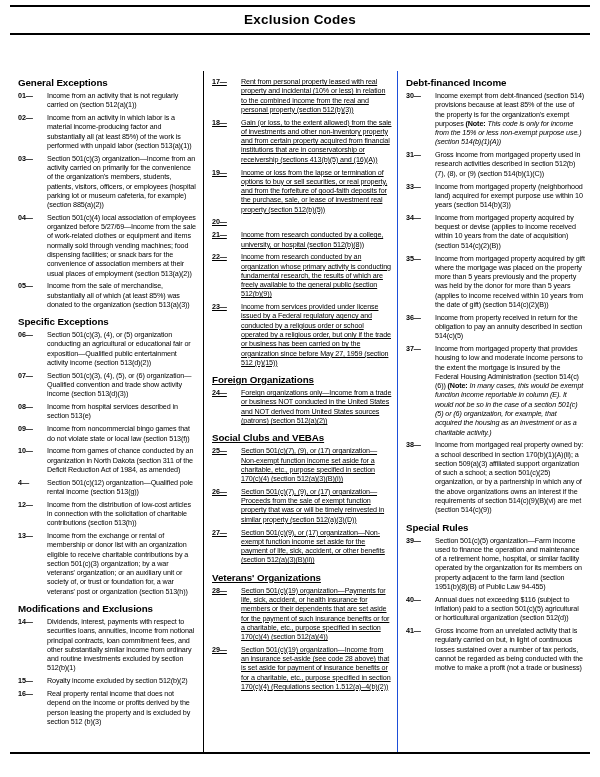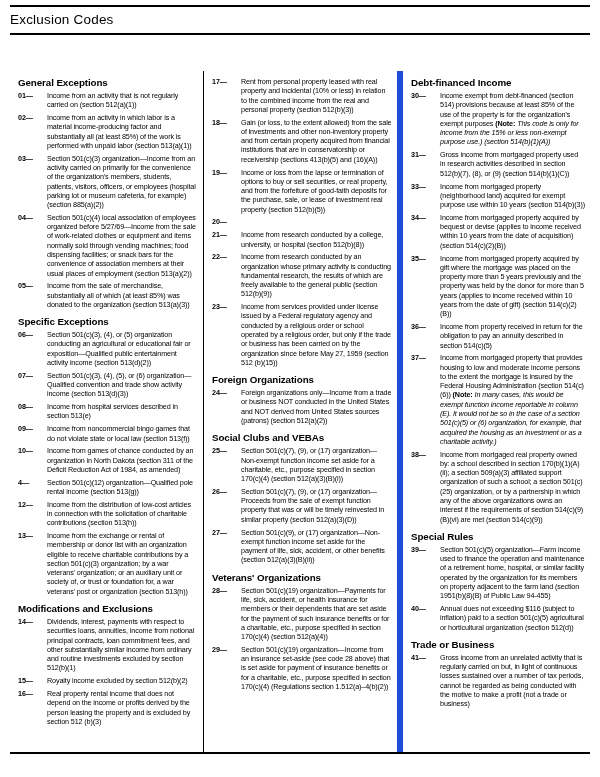--- a/index.html
+++ b/index.html
@@ -1,24 +1,24 @@
 <!DOCTYPE html>
 <html><head>
 <meta charset="utf-8">
 <style>
   html,body{margin:0;padding:0;background:#fff;color:#000;}
   body{width:600px;height:777px;overflow:hidden;font-family:"Liberation Sans",sans-serif;}
   .page{padding:5px 10px 0;}
   .top-rule{border-top:2px solid #000;}
-  .title{font-weight:normal;font-size:13.5px;padding:5px 0 6px;letter-spacing:0.2px;}
+  .title{text-align:center;font-weight:bold;font-size:13.5px;padding:5px 0 6px;letter-spacing:0.2px;}
   .content{display:flex;border-top:2px solid #000;border-bottom:2px solid #000;height:717px;overflow:hidden;}
   .col{box-sizing:border-box;padding:6px 5px 0 8px;margin-top:36px;}
   .col-1{width:193px;}
-  .col-2{width:194px;border-left:1px solid #000;}
-  .col-3{width:193px;border-left:6px solid #1d4ed8;}
+  .col-2{width:194px;border-left:1px solid #000;text-decoration:underline;}
+  .col-3{width:193px;border-left:1px solid #1d4ed8;}
   .heading{font-weight:bold;font-size:9.8px;margin:7px 0 3px;letter-spacing:-0.1px;}
   .col .heading:first-child{margin-top:0;}
   .item{display:flex;margin-bottom:3.5px;font-size:7.2px;line-height:1.29;letter-spacing:-0.12px;}
   .code{width:29px;flex:none;font-weight:bold;}
   .itext{flex:1;}
   .note-label{font-weight:bold;font-style:normal;}
   .note{font-style:italic;}
 </style>
 </head>
 <body>
@@ -188,20 +188,19 @@
         </div>
         <div class="heading">Special Rules</div>
         <div class="item">
           <span class="code">39—</span>
           <span class="itext"><span class="t">Section 501(c)(5) organization—Farm income used to finance the operation and maintenance of a retirement home, hospital, or similar facility operated by the organization for its members on property adjacent to the farm land (section 1951(b)(8)(B) of Public Law 94-455)</span></span>
         </div>
         <div class="item">
           <span class="code">40—</span>
           <span class="itext"><span class="t">Annual dues not exceeding $116 (subject to inflation) paid to a section 501(c)(5) agricultural or horticultural organization (section 512(d))</span></span>
         </div>
-        <div class="heading">Trade or Business</div>
         <div class="item">
           <span class="code">41—</span>
           <span class="itext"><span class="t">Gross income from an unrelated activity that is regularly carried on but, in light of continuous losses sustained over a number of tax periods, cannot be regarded as being conducted with the motive to make a profit (not a trade or business)</span></span>
         </div>
       </div>
     </div>
 </div>
 
 </body></html>

